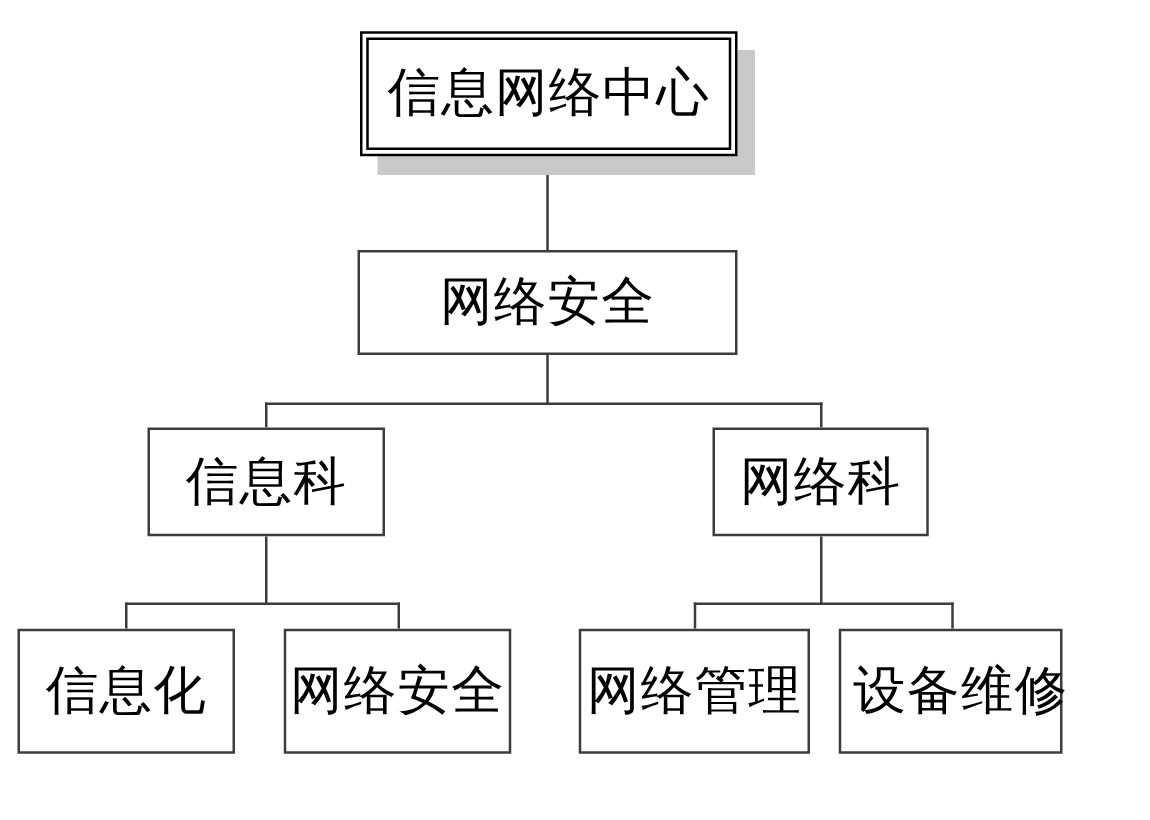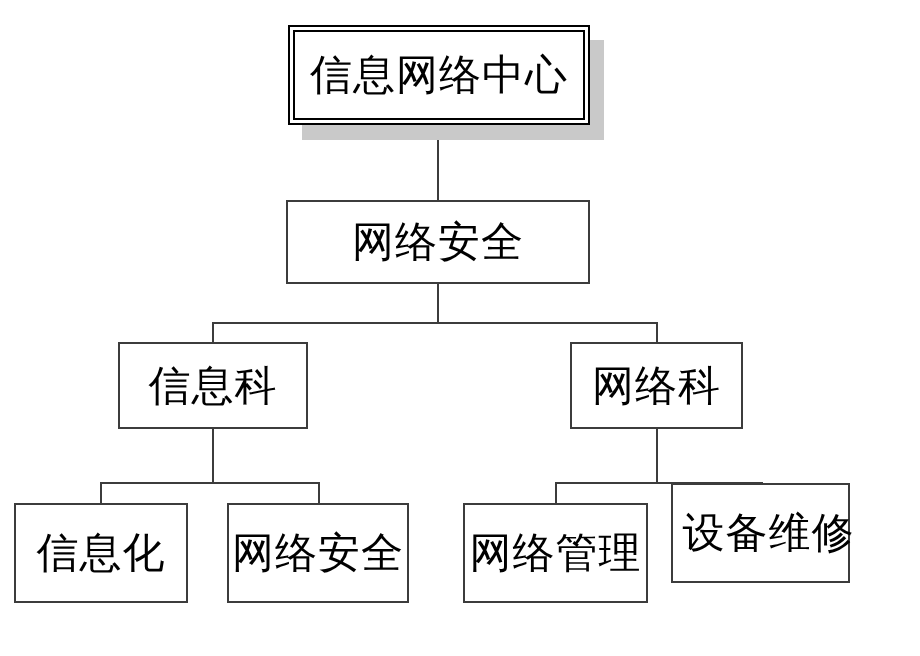--- a/index.html
+++ b/index.html
@@ -37,21 +37,21 @@
     box-shadow: 14px 15px 0 0 var(--shadow, #c9c9c9);
   }
   
   .pos-root                  { left: 288px; top: 25px;  width: 302px; height: 100px; }
   .pos-director              { left: 286px; top: 200px; width: 304px; height: 84px;  }
   .pos-info-section          { left: 118px; top: 342px; width: 190px; height: 87px;  }
   .pos-network-section       { left: 570px; top: 342px; width: 173px; height: 87px;  }
   .pos-informatization       { left: 14px;  top: 503px; width: 174px; height: 100px; }
   .pos-network-security      { left: 227px; top: 503px; width: 182px; height: 100px; }
   .pos-network-management    { left: 463px; top: 503px; width: 185px; height: 100px; }
-  .pos-equipment-maintenance { left: 671px; top: 483px; width: 179px; height: 100px; padding-left: 16px; }
+  .pos-equipment-maintenance { left: 671px; top: 503px; width: 179px; height: 100px; padding-left: 16px; }
 
   .line {
     position: absolute;
     background: var(--line, #3c3c3c);
   }
   .line.v { width: 2px; }
   .line.h { height: 2px; }
   
   .l1  { left: 437px; top: 125px; height: 75px; }
   .l2  { left: 437px; top: 284px; height: 39px; }

